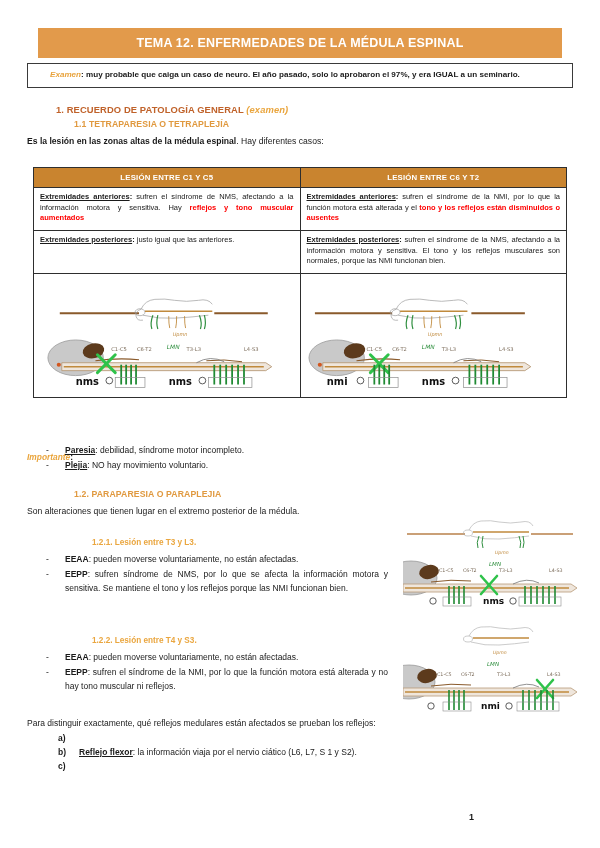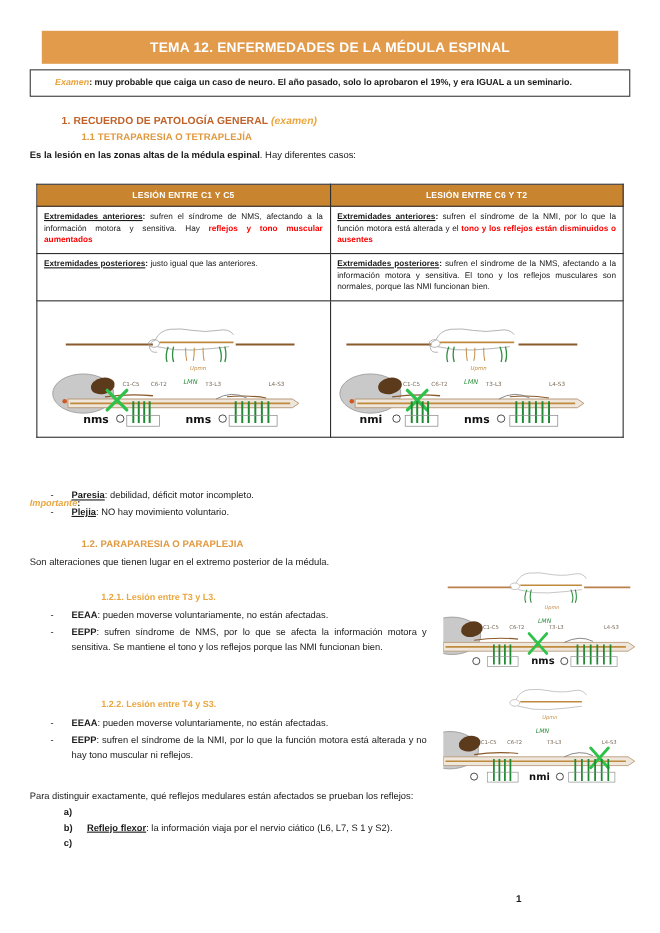--- a/index.html
+++ b/index.html
@@ -143,21 +143,21 @@
   }
 </style>
 </head>
 <body>
 
 <div class="page">
 
   <div class="title-bar">TEMA 12. ENFERMEDADES DE LA MÉDULA ESPINAL</div>
 
   <div class="examen-box">
-    <span class="examen-word">Examen</span><span>: </span><span>muy probable que caiga un caso de neuro. El año pasado, solo lo aprobaron el 19%, y era IGUAL a un seminario.</span>
+    <span class="examen-word">Examen</span><span>: </span><span>muy probable que caiga un caso de neuro. El año pasado, solo lo aprobaron el 97%, y era IGUAL a un seminario.</span>
   </div>
 
   <div class="h1">
     <span>1. RECUERDO DE PATOLOGÍA GENERAL </span><span class="paren">(examen)</span>
   </div>
   <div class="h2">1.1 TETRAPARESIA O TETRAPLEJÍA</div>
 
   <div class="intro1">
     <span>Es la lesión en las </span><span>zonas altas de la médula espinal</span><span class="norm">. Hay diferentes casos:</span>
   </div>
@@ -329,21 +329,21 @@
     </tr>
   </tbody>
     </table>
 
   <div class="importante">
     <span>Importante</span><span class="colon">:</span>
   </div>
   <div class="bullets-imp">
     <div class="row">
       <span class="dash">-</span>
-      <span><span class="u">Paresia</span><span>: </span><span>debilidad, déficit motor incompleto.</span></span>
+      <span><span class="u">Paresia</span><span>: </span><span>debilidad, síndrome motor incompleto.</span></span>
     </div>
     <div class="row">
       <span class="dash">-</span>
       <span><span class="u">Plejia</span><span>: </span><span>NO hay movimiento </span><b>voluntario.</b></span>
     </div>
   </div>
 
   <div class="h2b">1.2. PARAPARESIA O PARAPLEJIA</div>
   <div class="intro2">Son alteraciones que tienen lugar en el extremo posterior de la médula.</div>
 

